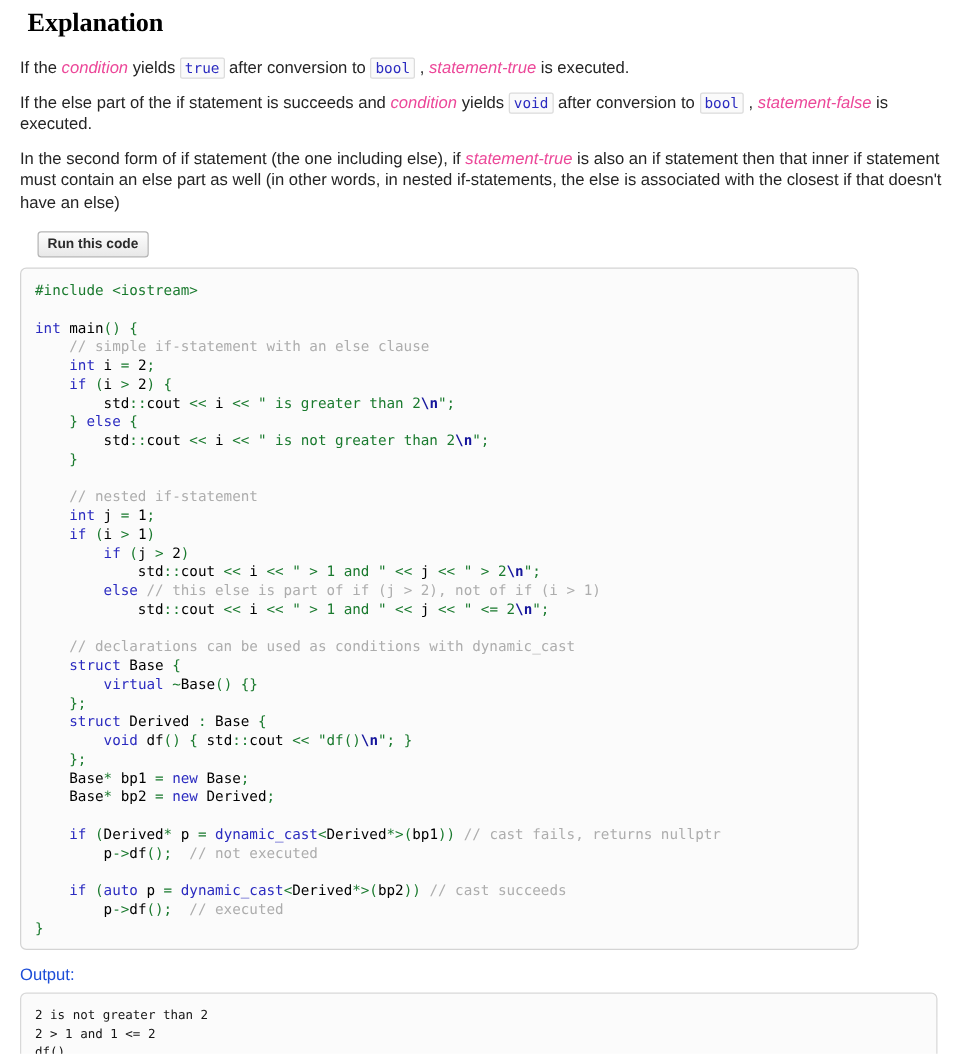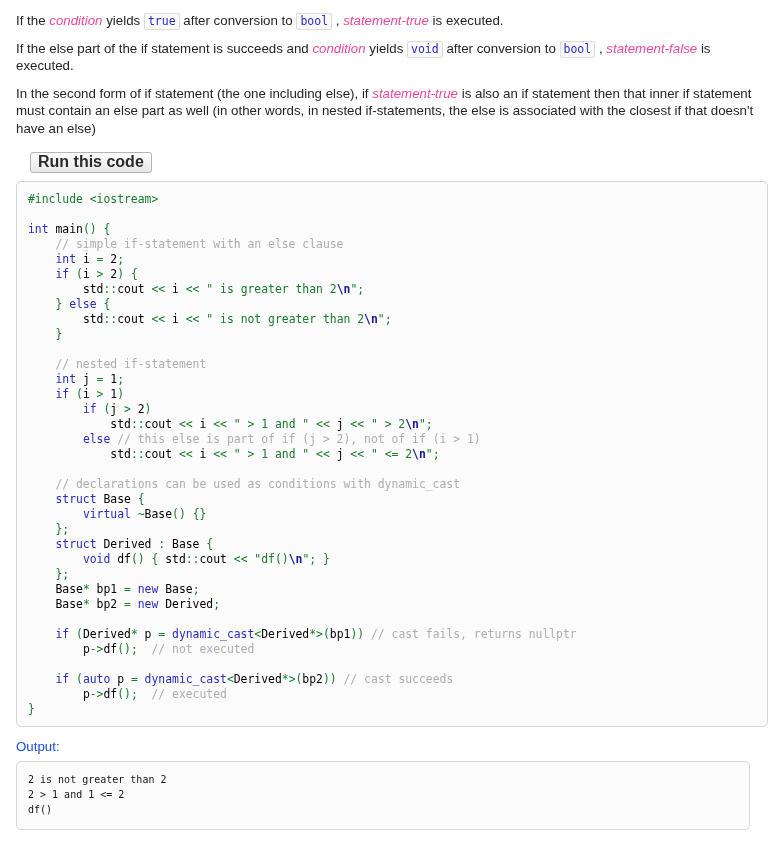--- a/index.html
+++ b/index.html
@@ -52,33 +52,33 @@
     white-space: nowrap;
     line-height: 12px;
     margin-top: 28px;
   }
   .run-wrap {
     margin: 15px 0 0 22px;
   }
   .run-btn {
     display: inline-block;
     font-family: "Liberation Sans", sans-serif;
-    font-size: 16px;
+    font-size: 11px;
     font-weight: bold;
     color: #2b2b2b;
     background: linear-gradient(to bottom, #fdfdfd 0%, #f2f2f2 55%, #e8e8e8 100%);
     border: 1px solid #b4b4b4;
     border-radius: 3px;
     padding: 3px 7px 4px 7px;
     cursor: pointer;
     line-height: 12px;
   }
   .code-box {
     margin: 8px 0 0 8px;
-    width: 752px;
+    width: 671px;
     box-sizing: border-box;
     background: #fbfbfb;
     border: 1px solid #d4d4d4;
     border-radius: 5px;
     padding: 10px 10px 9px 11px;
   }
   pre.code {
     margin: 0;
     font-family: "DejaVu Sans Mono", monospace;
     font-size: 11.4px;
@@ -117,20 +117,21 @@
   .com { color: #adadad; }
   .op  { color: #1a7a2e; }
   .pl  { color: #000000; }
   .num { color: #000000; }
 </style>
 </head>
 <body>
 
 <div class="page">
 
+  <h2 class="section-title">Explanation</h2>
 
   <p class="para p1"><span>If the </span><em class="it">condition</em><span> yields </span><code class="inline">true</code><span> after conversion to </span><code class="inline">bool</code><span> , </span><em class="it">statement-true</em><span> is executed.</span></p>
 
   <p class="para"><span>If the else part of the if statement is succeeds and </span><em class="it">condition</em><span> yields </span><code class="inline">void</code><span> after conversion to </span><code class="inline">bool</code><span> , </span><em class="it">statement-false</em><span> is executed.</span></p>
 
   <p class="para"><span>In the second form of if statement (the one including else), if </span><em class="it">statement-true</em><span> is also an if statement then that inner if statement must contain an else part as well (in other words, in nested if-statements, the else is associated with the closest if that doesn't have an else)</span></p>
 
   <div class="run-wrap">
     <button class="run-btn" type="button">Run this code</button>
   </div>

